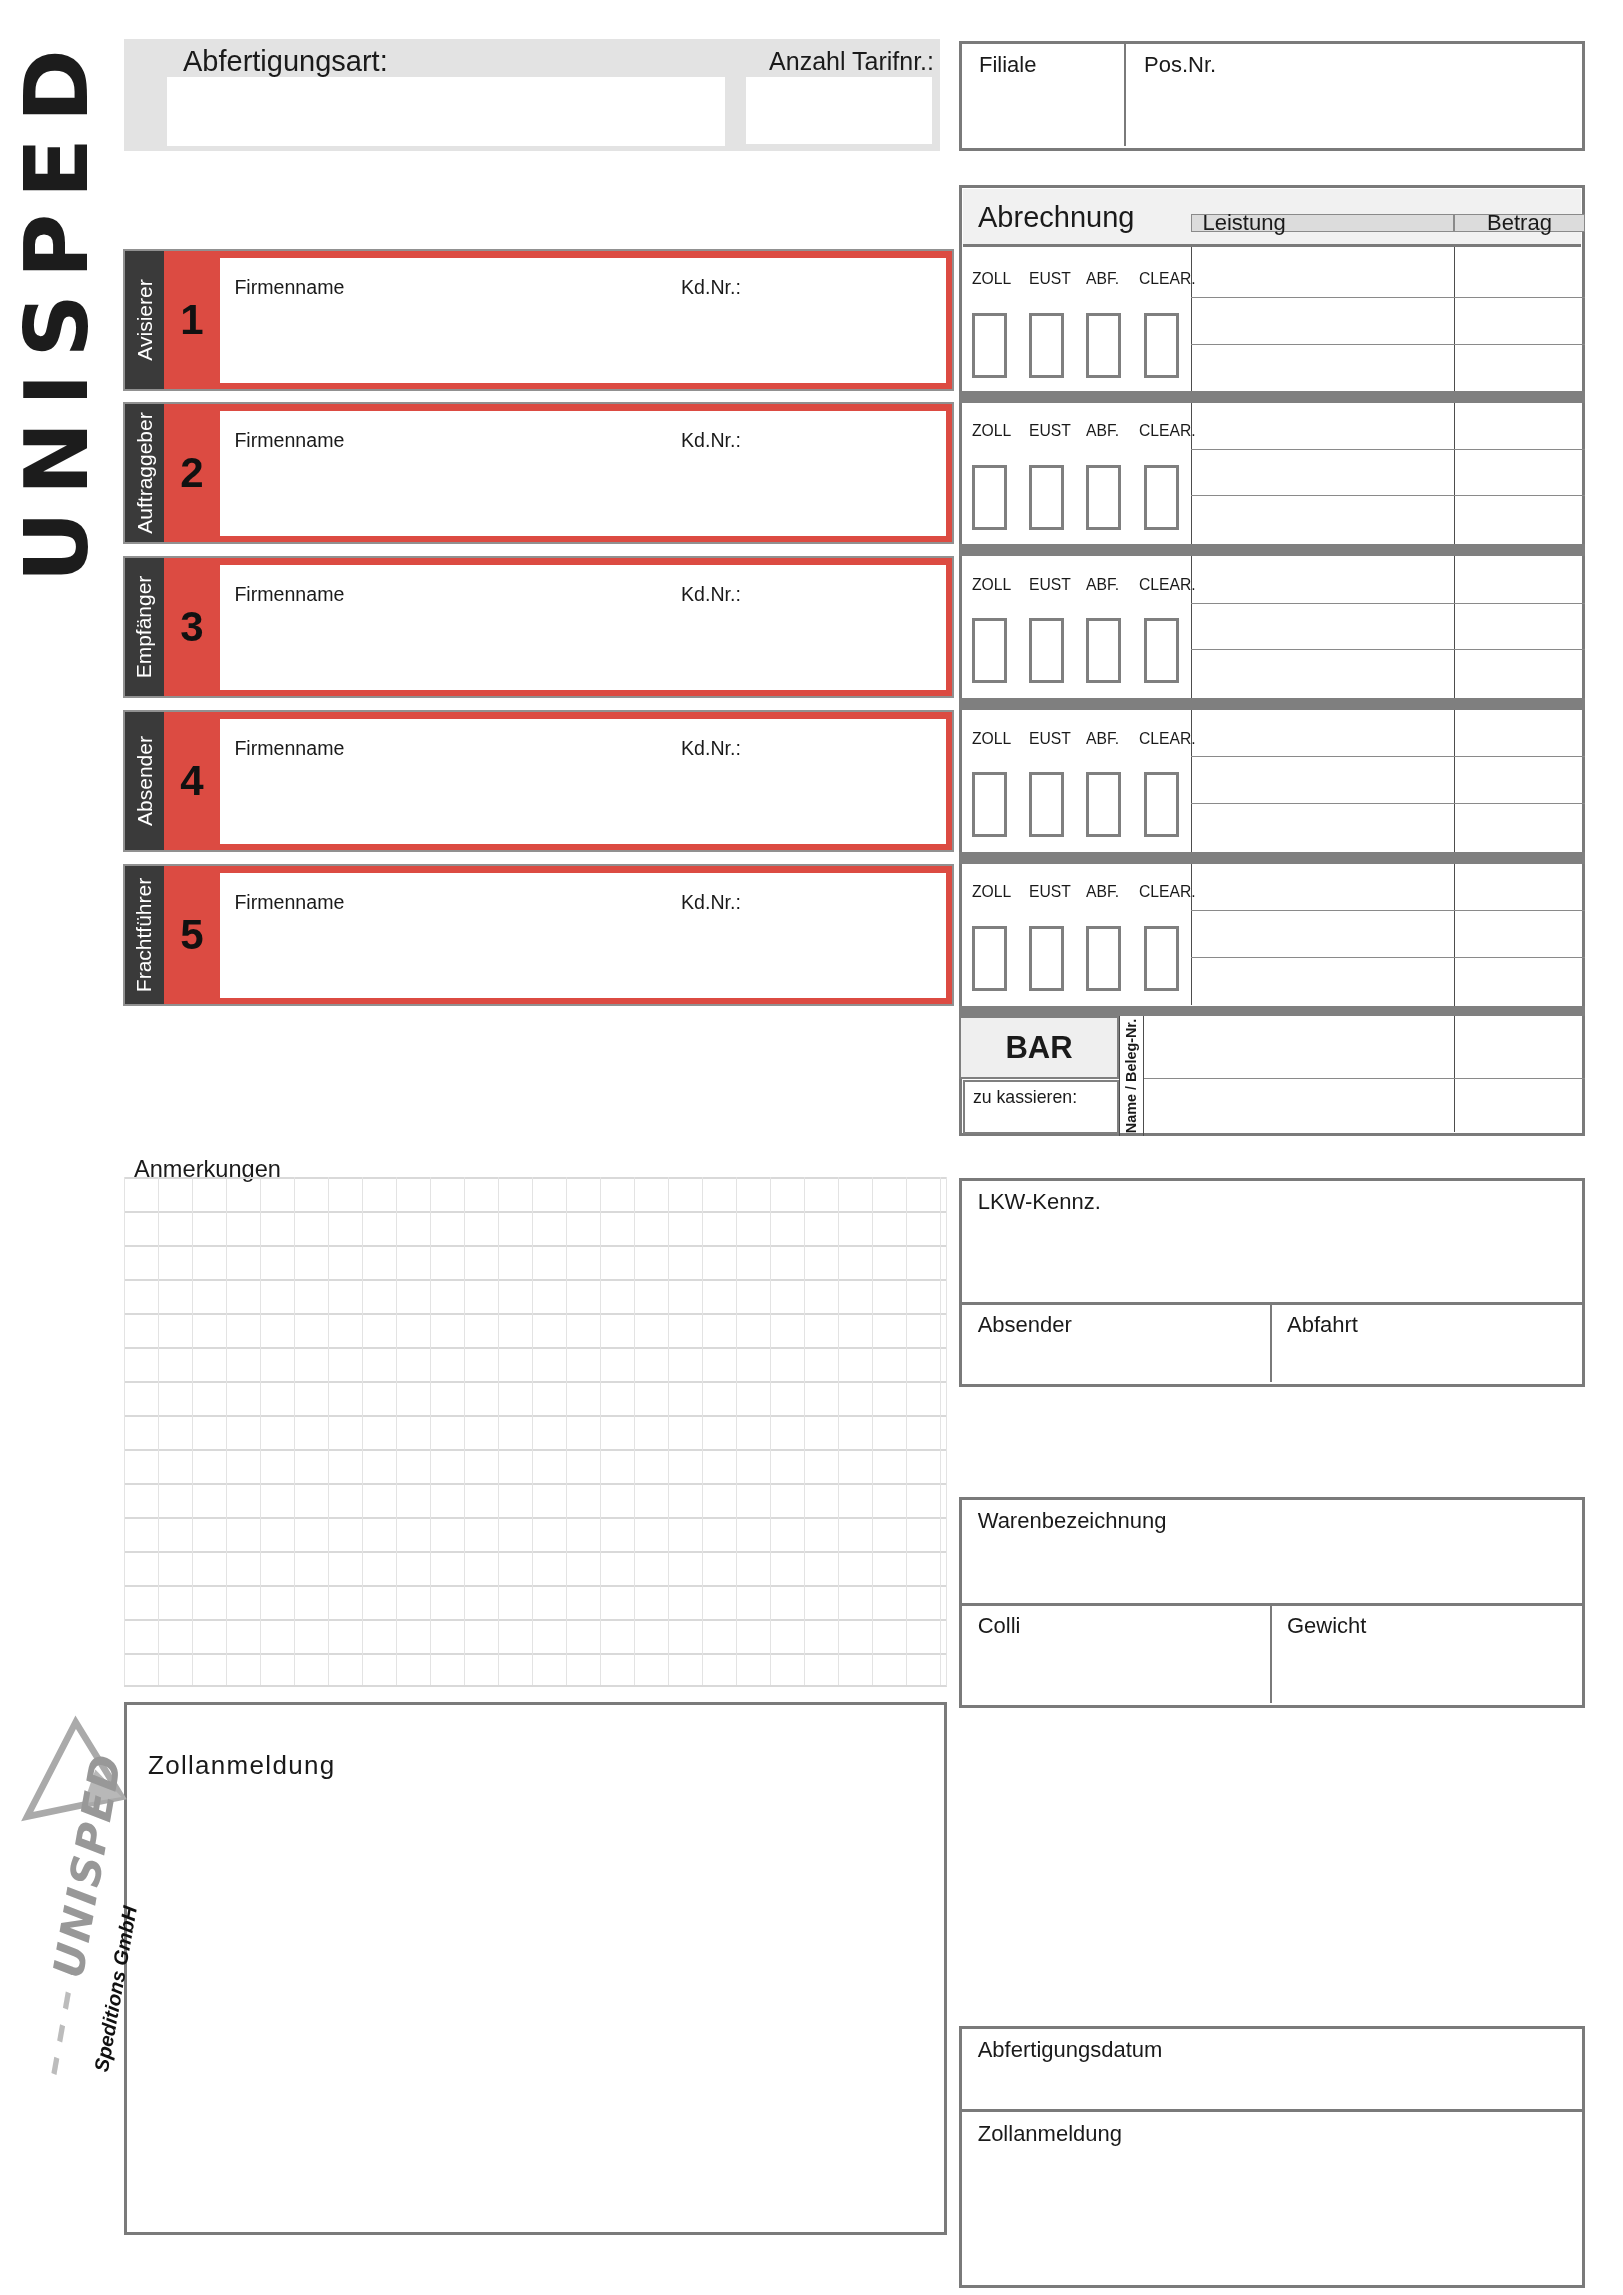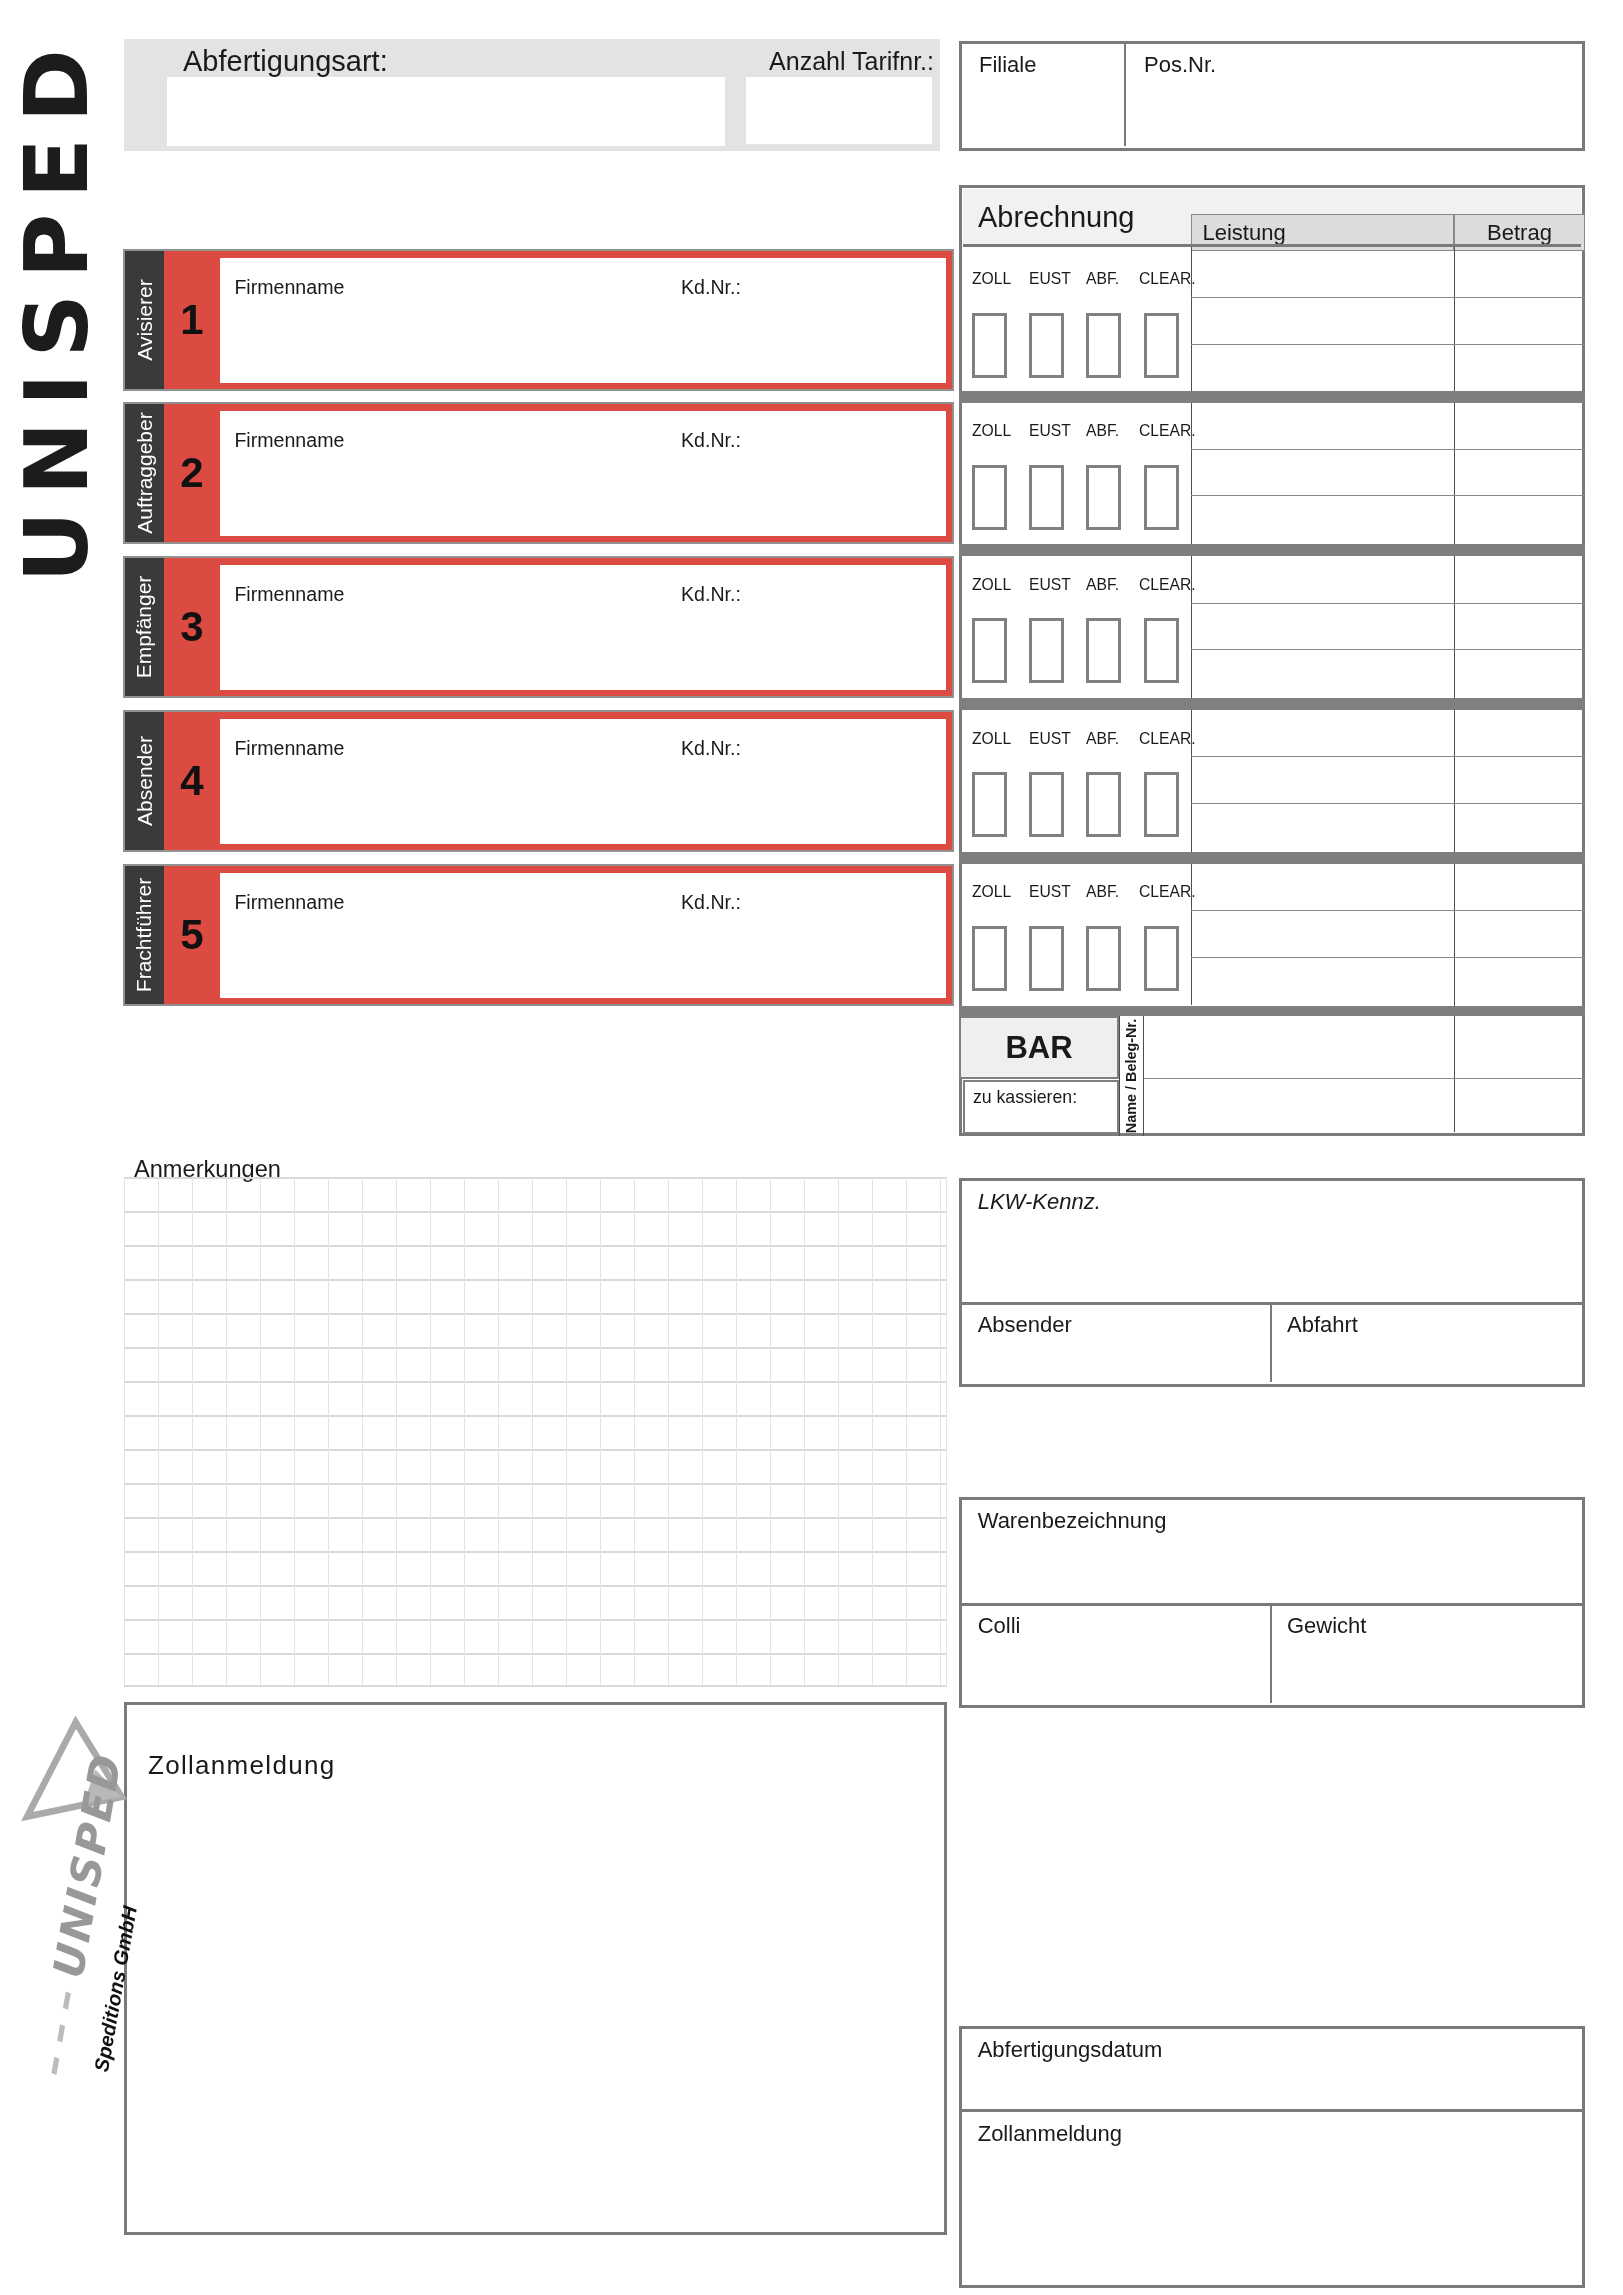--- a/index.html
+++ b/index.html
@@ -31,21 +31,21 @@
   
   #filiale-box { left:959px; top:41px; width:626px; height:110px; }
   #filiale-div { left:1124px; top:44px; width:2px; height:102px; background:#7a7a7a; }
   .cell-label { font-size:22px; }
 
   
   #abr-box { left:959px; top:185px; width:626px; height:951px; border:3.9px solid #7a7a7a; background:#fff; }
   #abr-head { left:963px; top:189px; width:618px; height:56px; background:#f1f1f1; }
   #abr-title { left:978px; top:202px; font-size:29px; }
   #abr-headrow-border { left:963px; top:244px; width:618px; height:3.3px; background:#7a7a7a; }
-  .hdr-cell { top:214px; height:37px; background:#dcdcdc; border:1.3px solid #8a8a8a; display:flex; align-items:center; }
+  .hdr-cell { top:214px; height:18px; background:#dcdcdc; border:1.3px solid #8a8a8a; display:flex; align-items:center; }
   #hdr-leistung { left:1191px; width:263px; padding-left:10.5px; font-size:22px; }
   #hdr-betrag  { left:1454px; width:131px; justify-content:center; font-size:22px; }
 
   .vline { background:#4d4d4d; width:1.3px; }
   .subline { background:#8a8a8a; height:1.3px; }
   .sep-band { left:959px; width:626px; background:#7f7f7f; }
 
   .cb-label { font-size:15.7px; letter-spacing:0px; }
   .cbox { width:35px; height:65px; border:3.3px solid #7f7f7f; background:#fff; }
 
@@ -259,21 +259,21 @@
     <div class="pwhite">
       <span class="pfirm">Firmenname</span>
       <span class="pkdnr">Kd.Nr.:</span>
     </div>
   </div>
 
   <div class="abs lbl" id="anm-label">Anmerkungen</div>
   <div class="abs" id="anm-grid"></div>
 
   <div class="abs rlow" style="top:1178px; height:209px;">
-    <span class="rlab" style="left:15.7px; top:7.9px;font-style:italic;">LKW-Kennz.</span>
+    <span class="rlab" style="left:15.7px; top:7.9px;">LKW-Kennz.</span>
     <div class="hdiv" style="top:121px;"></div>
     <div class="vdiv" style="left:308px; top:124px; height:77px;"></div>
     <span class="rlab" style="left:15.7px; top:131px;">Absender</span>
     <span class="rlab" style="left:325px; top:131px;">Abfahrt</span>
   </div>
 
   <div class="abs rlow" style="top:1497px; height:211px;">
     <span class="rlab" style="left:15.7px; top:7.9px;">Warenbezeichnung</span>
     <div class="hdiv" style="top:103px;"></div>
     <div class="vdiv" style="left:308px; top:106px; height:97px;"></div>

